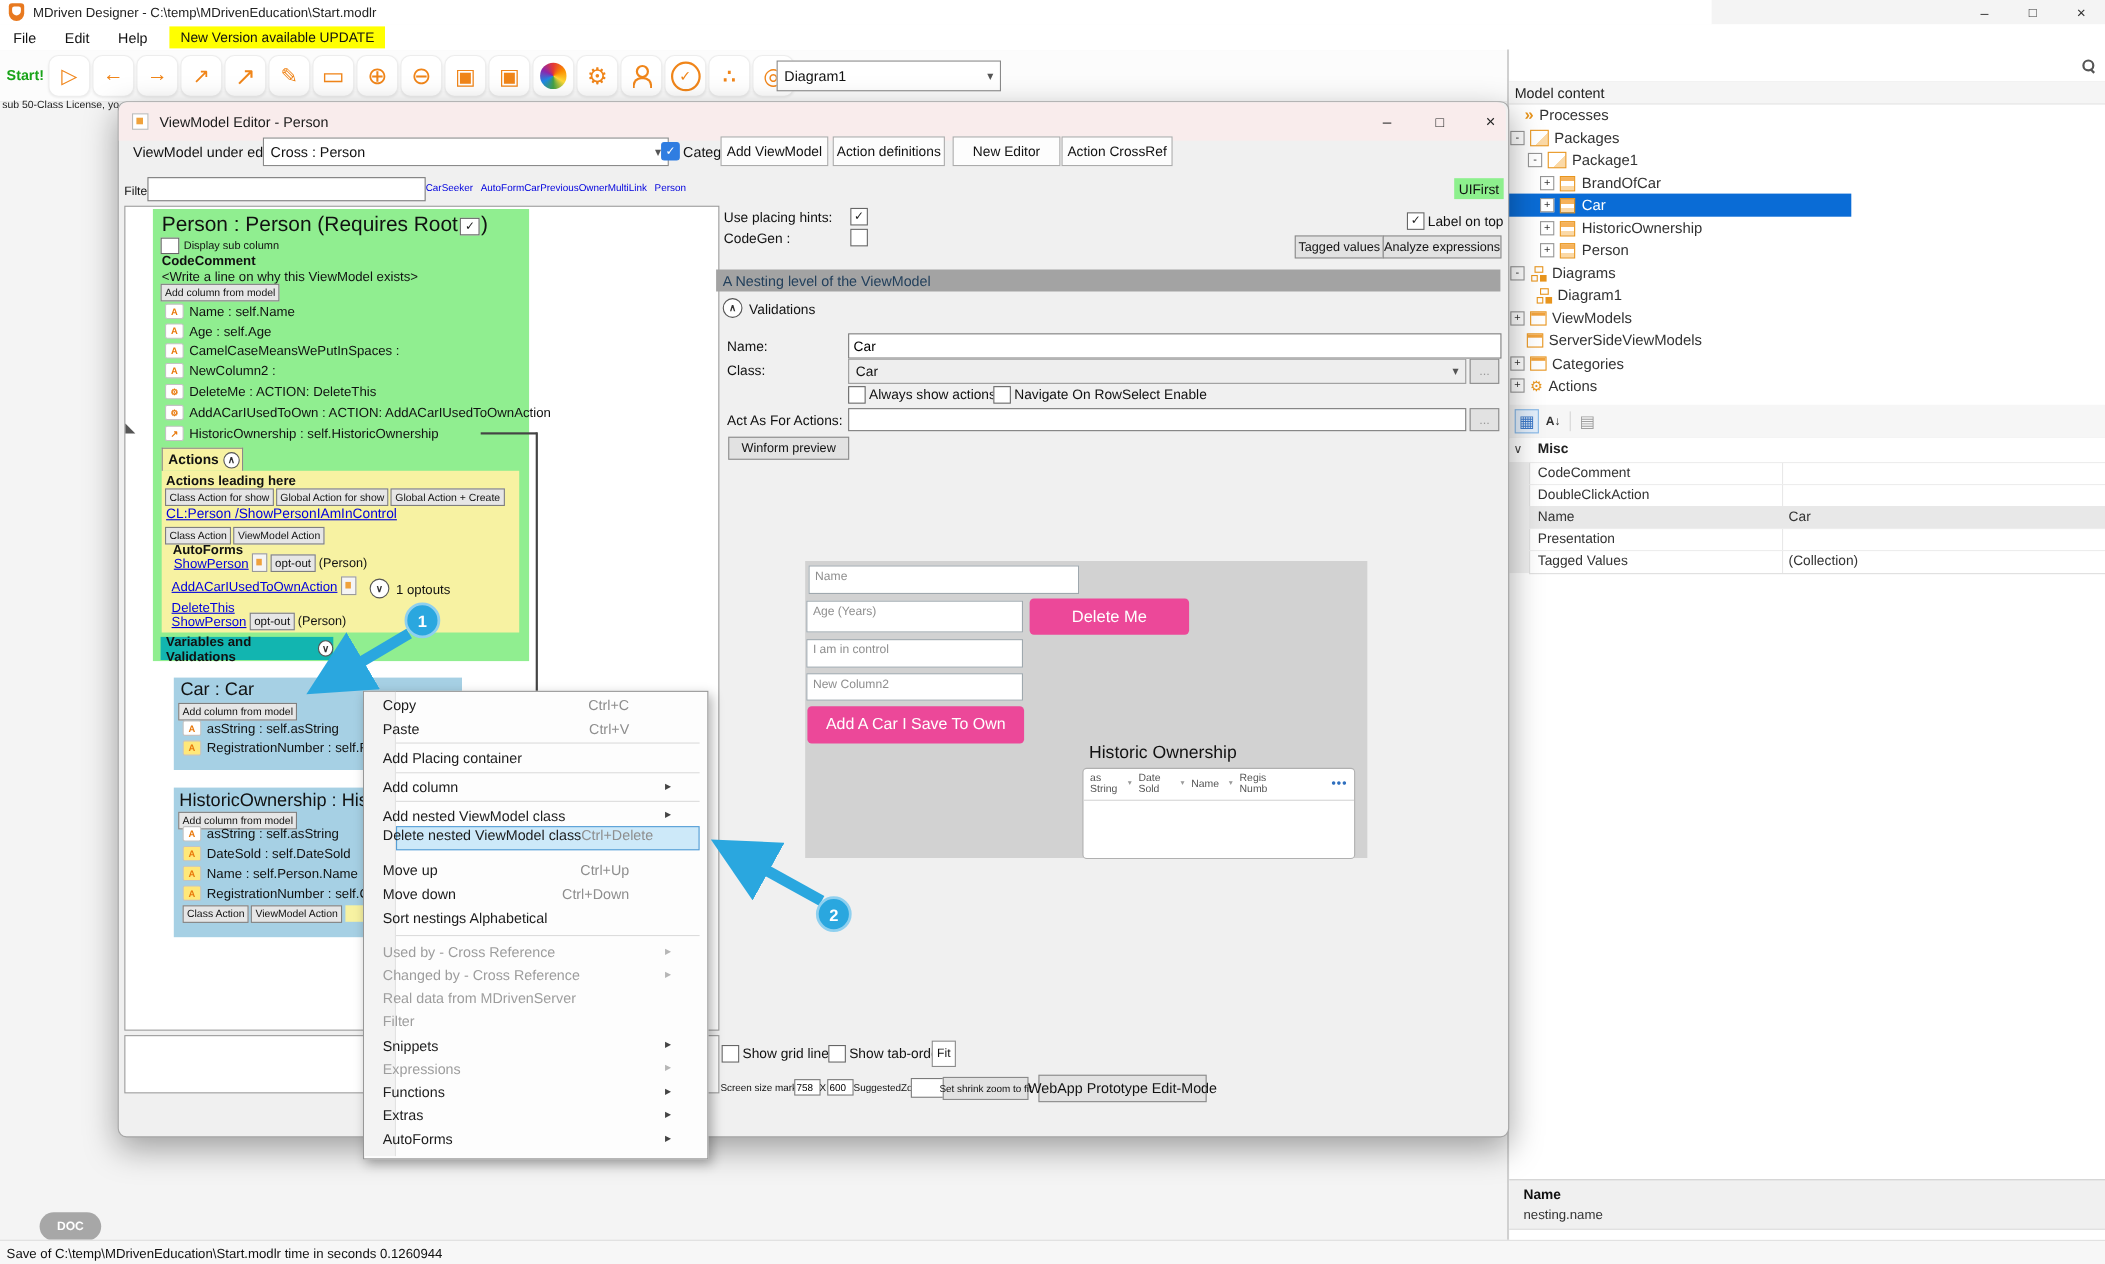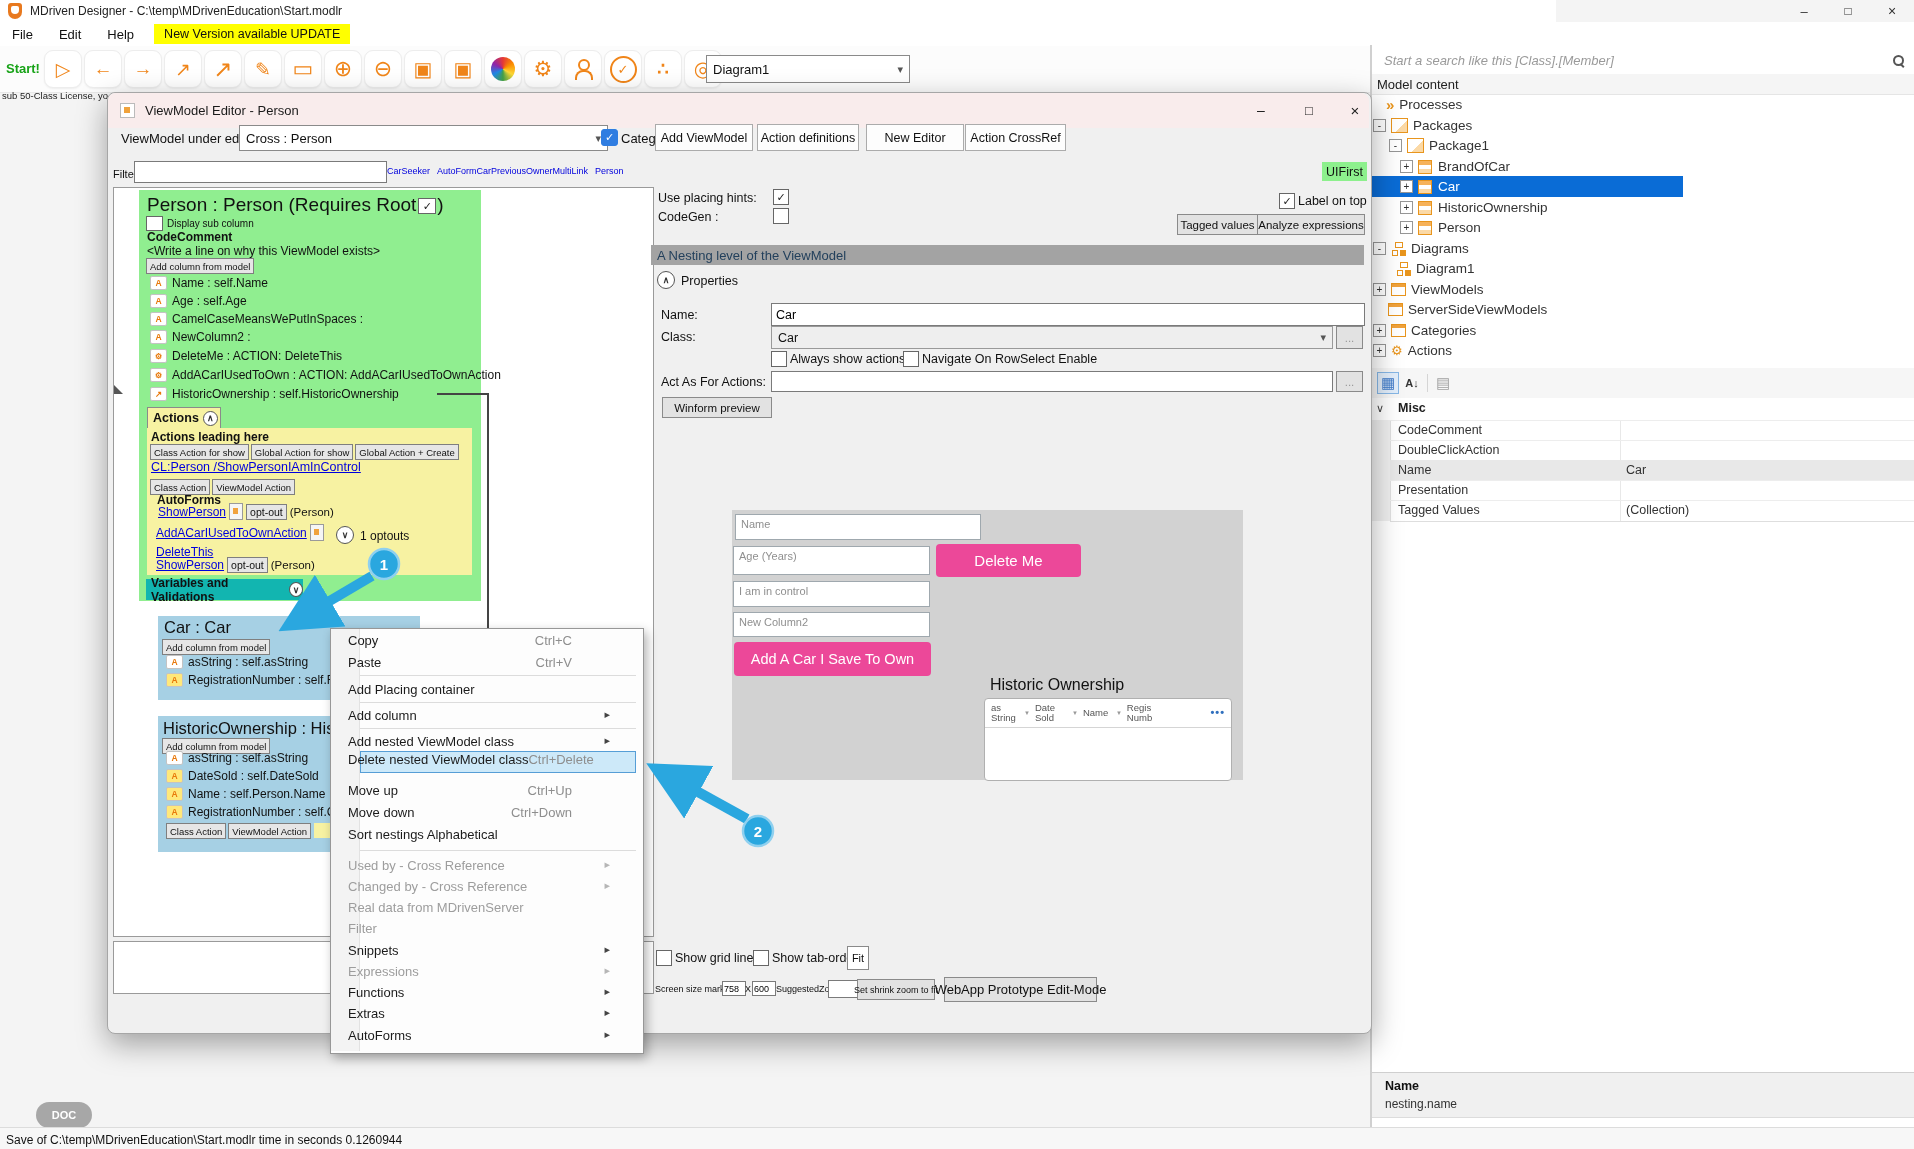--- a/index.html
+++ b/index.html
@@ -163,21 +163,20 @@
 </div>
 <span class="a" style="left:2px;top:90px;font-size:9.5px;color:#222;">sub 50-Class License, yo</span>
 <div class="a f" style="left:36px;top:1102px;width:56px;height:26px;border-radius:13px;background:#a7a7a7;color:#fff;font-size:11px;font-weight:bold;justify-content:center;">DOC</div>
 <div class="a" style="left:0;top:1127px;width:1914px;height:22px;background:#f7f7f7;border-top:1px solid #dcdcdc;">
   <span class="a" style="left:6px;top:5px;font-size:12px;">Save of C:\temp\MDrivenEducation\Start.modlr time in seconds 0.1260944</span>
 </div>
 
 <div class="a" style="left:1370px;top:45px;width:2px;height:1082px;background:#d0d0d0;z-index:5;"></div>
 <div class="a" style="left:1372px;top:45px;width:542px;height:1082px;background:#fff;z-index:6;"></div>
 <div class="a" style="left:1372px;top:45px;width:542px;height:29px;background:#fff;border-bottom:1px solid #e0e0e0;z-index:7;">
-  <input class="a" style="left: 10px; top: 3px; width: 490px; height: 22px; border: none; outline: none; font-size: 13px;" placeholder="Start a search like this [Class].[Member]">
   <span class="a ico-search" style="left:521px;top:8px;"></span>
 </div>
 <div class="a f" style="left:1372px;top:74px;width:542px;height:20px;background:#f5f5f5;border-bottom:1px solid #e5e5e5;z-index:7;">
   <span style="margin-left:5px;font-size:13px;color:#222;">Model content</span>
 </div>
 
 <div class="a" style="left:1370px;top:176px;width:313px;height:21px;background:#0a6cd6;z-index:6;"></div>
 <div class="titem" style="left:1386px;top:94px;">
     <span class="ico-chevrons"></span>
     <span>Processes</span>
@@ -455,21 +454,21 @@
 <span class="a" style="left:658px;top:210px;font-size:12.5px;z-index:12;">CodeGen :</span>
 <span class="a cb" style="left:773px;top:208px;width:14px;height:14px;z-index:12;"></span>
 <span class="a cb checked" style="left:1279px;top:193px;width:14px;height:14px;z-index:12;"></span>
 <span class="a" style="left:1298px;top:194px;font-size:12.5px;z-index:12;">Label on top</span>
 <div class="a btng" style="left:1177px;top:214px;width:79px;height:19px;z-index:12;">Tagged values</div>
 <div class="a btng" style="left:1257px;top:214px;width:106px;height:19px;z-index:12;">Analyze expressions</div>
 <div class="a f" style="left:651px;top:245px;width:713px;height:20px;background:#a3a3a3;z-index:12;">
   <span style="margin-left:6px;font-size:13px;color:#23405c;">A Nesting level of the ViewModel</span>
 </div>
 <span class="a circ up" style="left:657px;top:271px;width:18px;height:18px;z-index:12;"></span>
-<span class="a" style="left:681px;top:274px;font-size:12.5px;z-index:12;">Properties</span>
+<span class="a" style="left:681px;top:274px;font-size:12.5px;z-index:12;">Validations</span>
 <span class="a" style="left:661px;top:308px;font-size:12.5px;z-index:12;">Name:</span>
 <input class="a" style="left: 771px; top: 303px; width: 586px; height: 19px; border: 1px solid rgb(122, 122, 122); font-size: 12.5px; padding-left: 4px; z-index: 12;" value="Car">
 <span class="a" style="left:661px;top:330px;font-size:12.5px;z-index:12;">Class:</span>
 <div class="a combo carr" style="left:771px;top:326px;width:548px;height:21px;background:#eeeeee;border-color:#999;font-size:12.5px;z-index:12;">
     <span>Car</span>
   </div>
 <div class="a btng" style="left:1336px;top:326px;width:25px;height:21px;color:#999;z-index:12;">...</div>
 <span class="a cb" style="left:771px;top:351px;width:14px;height:14px;z-index:12;"></span>
 <span class="a" style="left:790px;top:352px;font-size:12.5px;z-index:12;">Always show actions</span>
 <span class="a cb" style="left:903px;top:351px;width:14px;height:14px;z-index:12;"></span>

